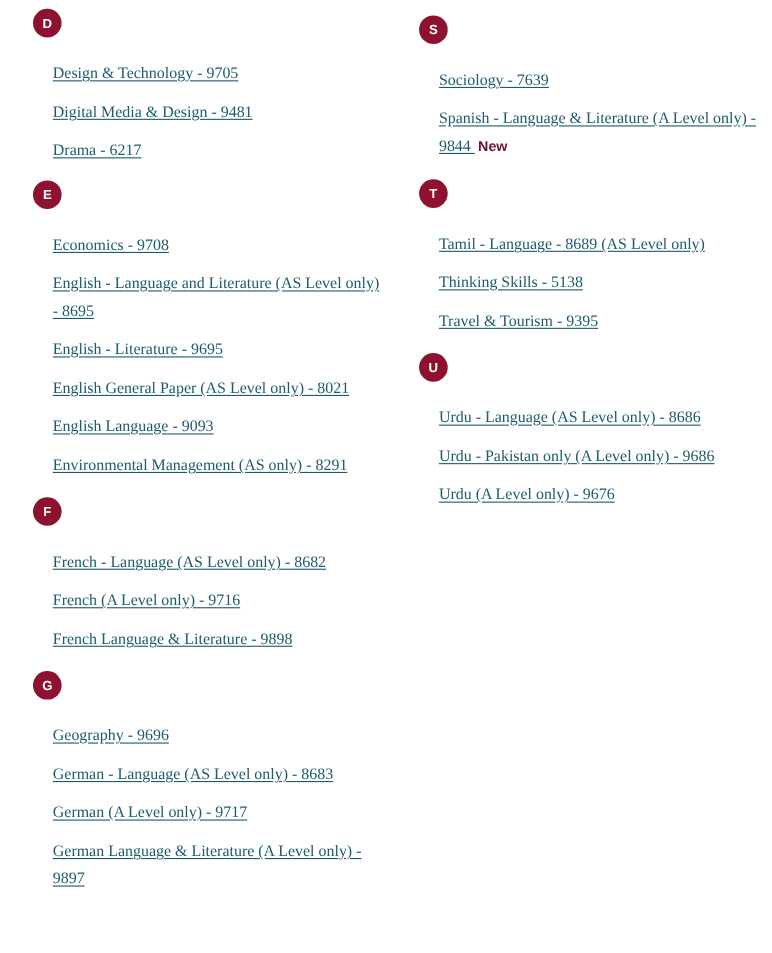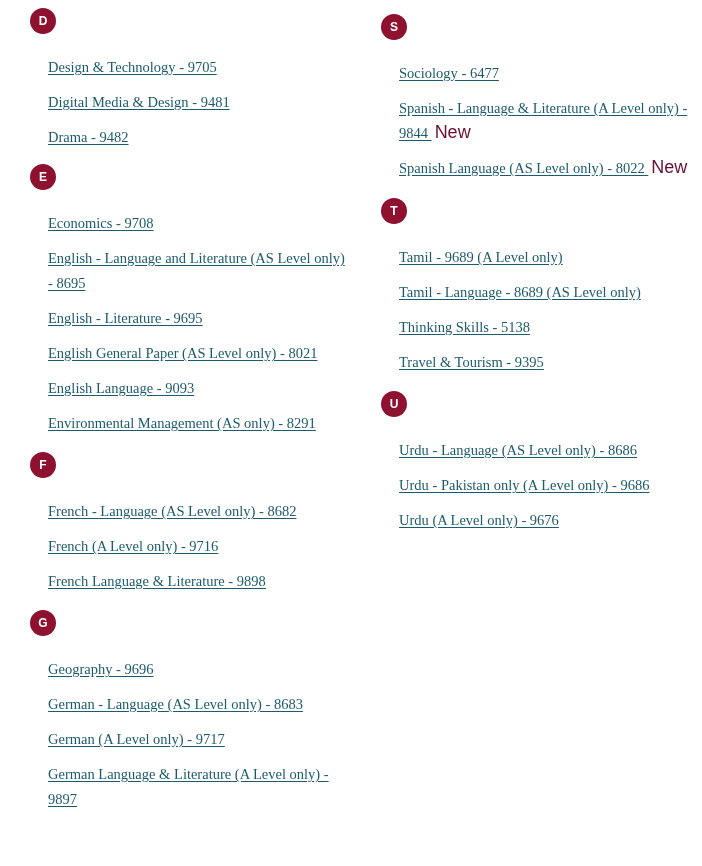--- a/index.html
+++ b/index.html
@@ -74,22 +74,22 @@
     text-decoration-color: #1c5b6b;
     text-underline-offset: 2px;
     font-size: 14.5px;
     line-height: 25px;
     font-family: "Liberation Serif", serif;
     cursor: pointer;
   }
 
   .new-flag {
     color: #6b1033;
-    font-weight: normal;
-    font-size: 18px;
+    font-weight: bold;
+    font-size: 13px;
     font-family: "Liberation Sans", sans-serif;
     text-decoration: none;
     margin-left: 3px;
     white-space: nowrap;
   }
 
   
   .group-gap-d { margin-bottom: 14px; }
   .group-gap-e { margin-bottom: 16px; }
   .group-gap-f { margin-bottom: 16px; }
@@ -101,21 +101,21 @@
 </head>
 <body>
 
 <div class="subject-index" id="index-root">
     <div class="index-column left">
       <div class="letter-group group-gap-d">
         <div class="letter-badge">D</div>
         <ul class="link-list">
           <li><a class="subject-link" href="#">Design &amp; Technology - 9705</a></li>
           <li><a class="subject-link" href="#">Digital Media &amp; Design - 9481</a></li>
-          <li><a class="subject-link" href="#">Drama - 9482</a></li>
+          <li><a class="subject-link" href="#">Drama - 6217</a></li>
         </ul>
       </div>
       <div class="letter-group group-gap-e">
         <div class="letter-badge">E</div>
         <ul class="link-list">
           <li><a class="subject-link" href="#">Economics - 9708</a></li>
           <li><a class="subject-link" href="#">English - Language and Literature (AS Level only) - 8695</a></li>
           <li><a class="subject-link" href="#">English - Literature - 9695</a></li>
           <li><a class="subject-link" href="#">English General Paper (AS Level only) - 8021</a></li>
           <li><a class="subject-link" href="#">English Language - 9093</a></li>
@@ -137,29 +137,27 @@
           <li><a class="subject-link" href="#">German - Language (AS Level only) - 8683</a></li>
           <li><a class="subject-link" href="#">German (A Level only) - 9717</a></li>
           <li><a class="subject-link" href="#">German Language &amp; Literature (A Level only) - 9897</a></li>
         </ul>
       </div>
     </div>
     <div class="index-column right">
       <div class="letter-group group-gap-s">
         <div class="letter-badge">S</div>
         <ul class="link-list">
-          <li><a class="subject-link" href="#">Sociology - 6477</a></li>
+          <li><a class="subject-link" href="#">Sociology - 7639</a></li>
           <li><a class="subject-link" href="#">Spanish - Language &amp; Literature (A Level only) - 9844 </a><span class="new-flag">New</span></li>
-          <li><a class="subject-link" href="#">Spanish Language (AS Level only) - 8022 </a><span class="new-flag">New</span></li>
         </ul>
       </div>
       <div class="letter-group group-gap-t">
         <div class="letter-badge">T</div>
         <ul class="link-list">
-          <li><a class="subject-link" href="#">Tamil - 9689 (A Level only)</a></li>
           <li><a class="subject-link" href="#">Tamil - Language - 8689 (AS Level only)</a></li>
           <li><a class="subject-link" href="#">Thinking Skills - 5138</a></li>
           <li><a class="subject-link" href="#">Travel &amp; Tourism - 9395</a></li>
         </ul>
       </div>
       <div class="letter-group group-gap-u">
         <div class="letter-badge">U</div>
         <ul class="link-list">
           <li><a class="subject-link" href="#">Urdu - Language (AS Level only) - 8686</a></li>
           <li><a class="subject-link" href="#">Urdu - Pakistan only (A Level only) - 9686</a></li>

